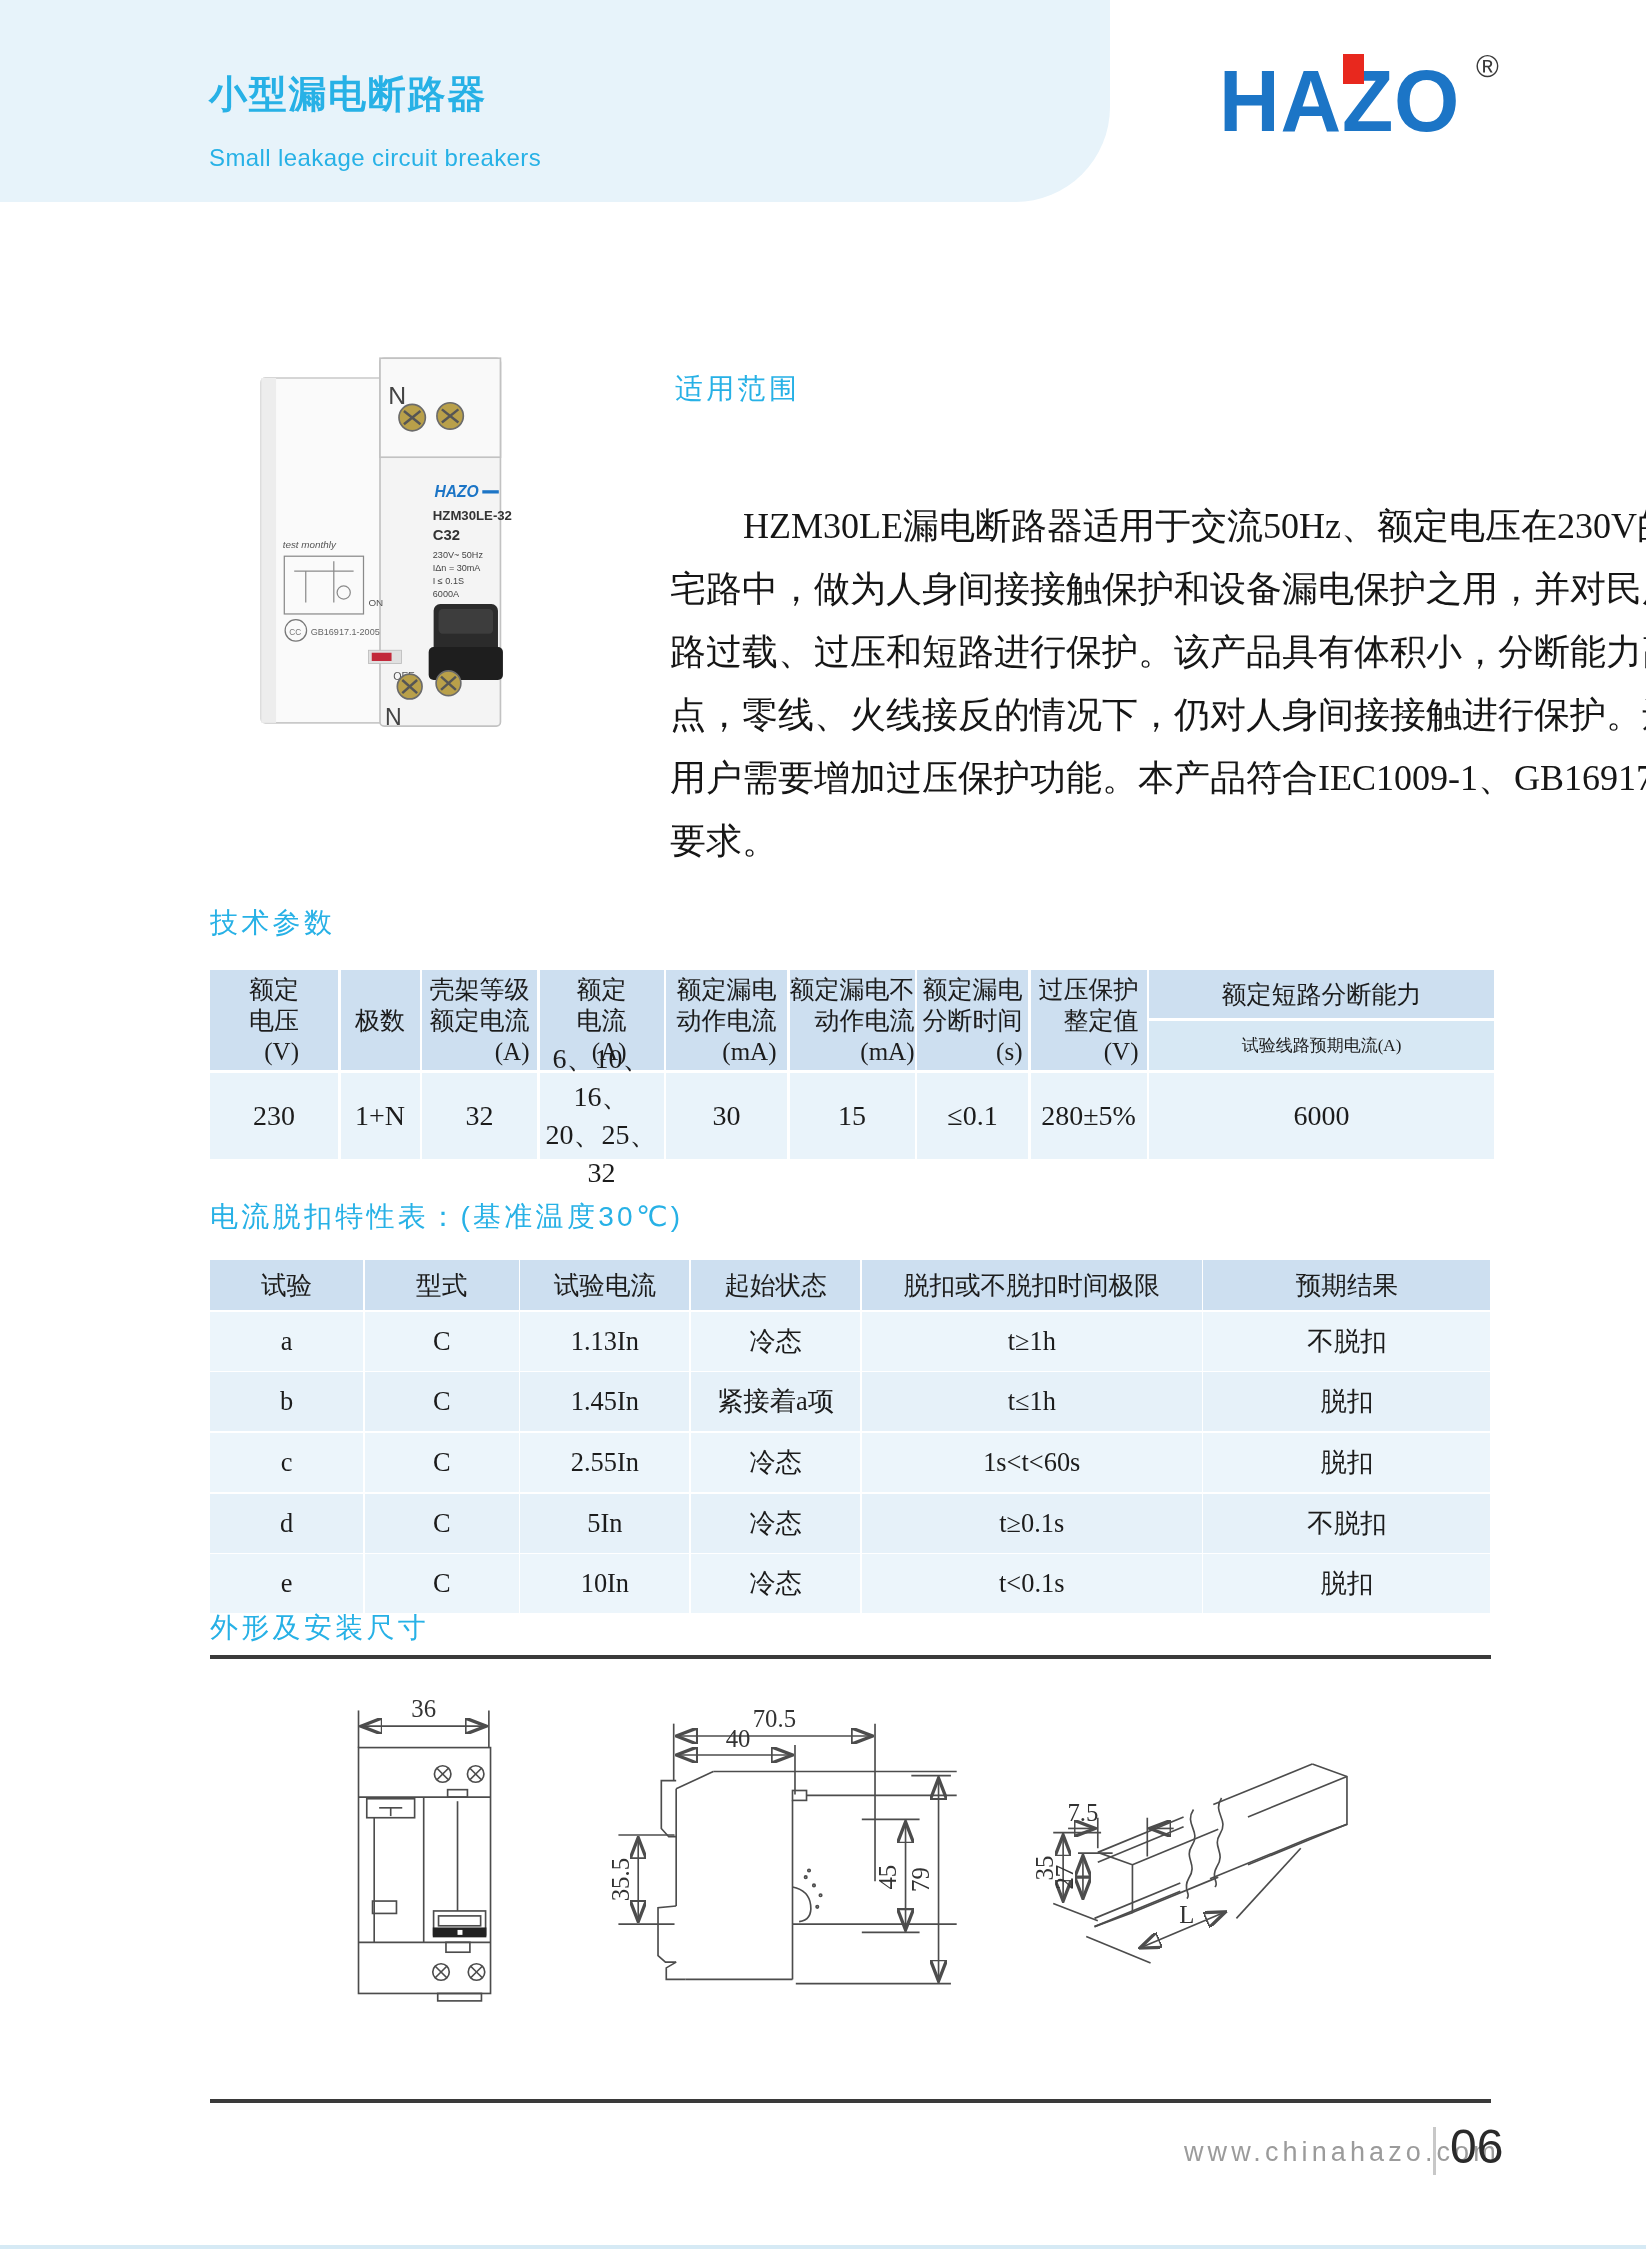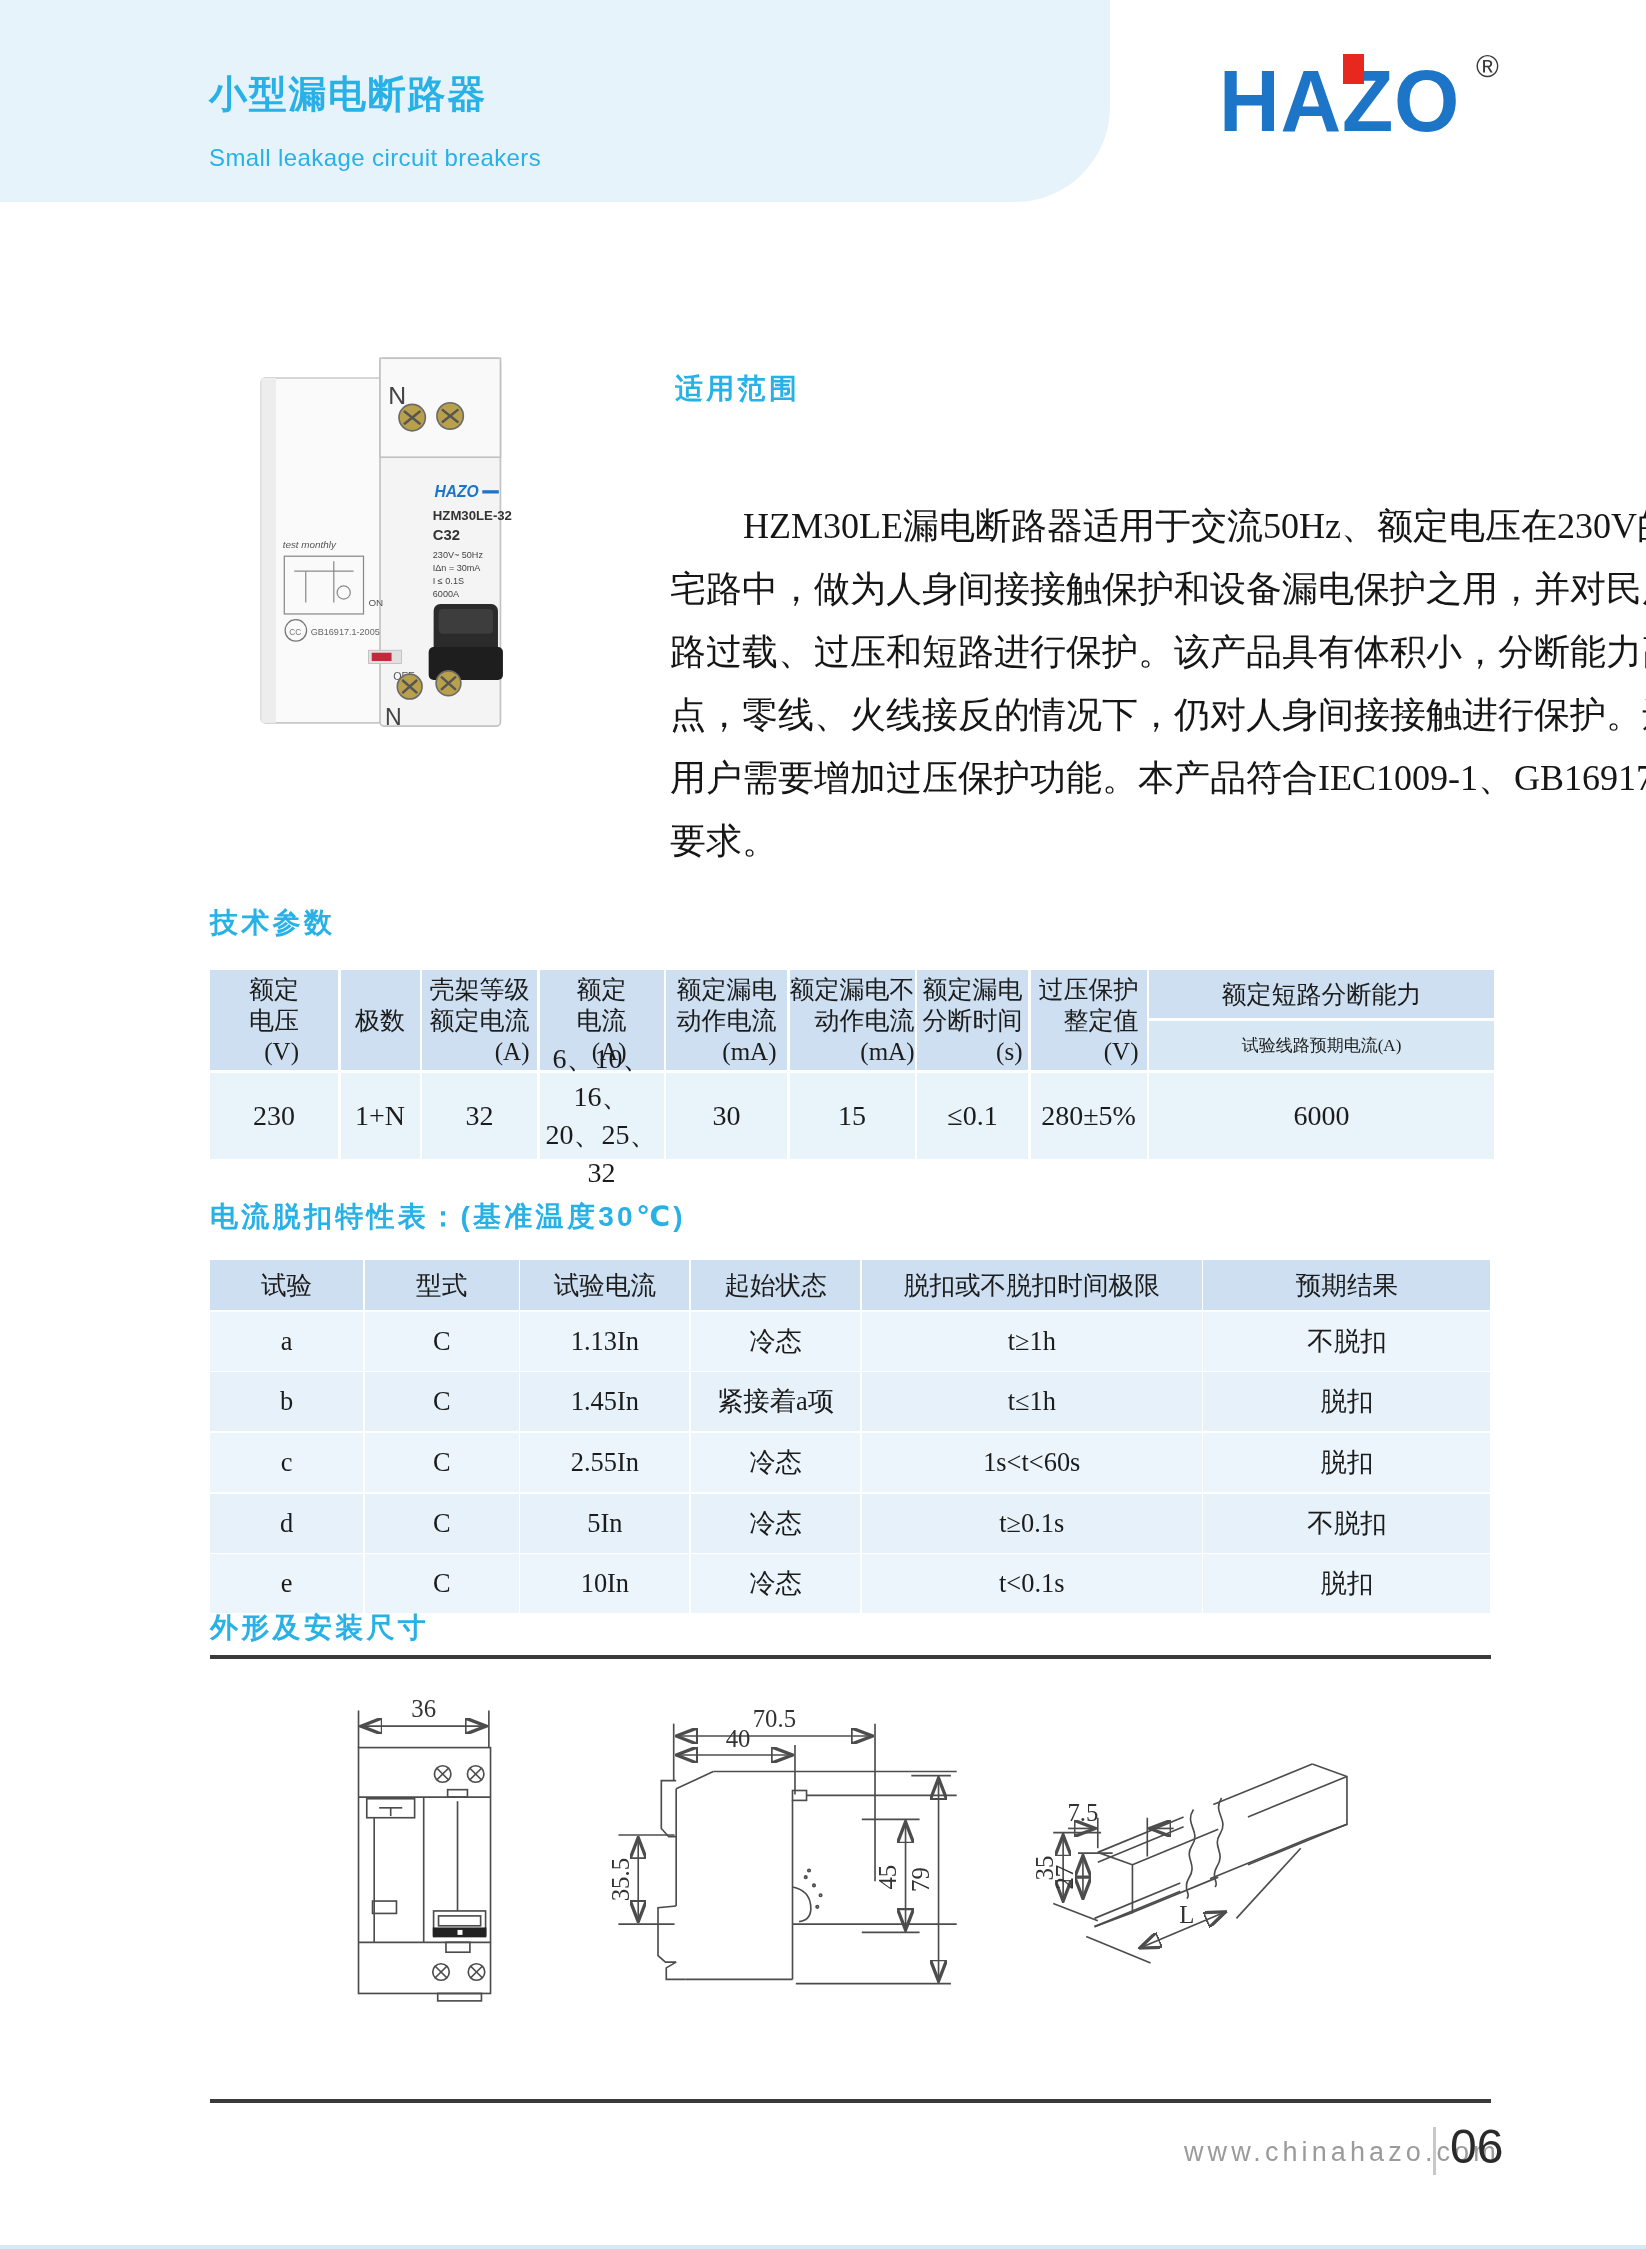--- a/index.html
+++ b/index.html
@@ -10,21 +10,21 @@
   
   #band{left:0;top:0;width:1110px;height:202px;background:#e7f3fa;border-bottom-right-radius:95px;}
   #title-cn{left:209px;top:69px;font-size:38px;font-weight:bold;color:#27b1e6;letter-spacing:1.7px;}
   #title-en{left:209px;top:124px;font-size:24px;color:#27b1e6;letter-spacing:0.4px;margin-top:20px;}
   #logo{left:1219px;top:51px;width:297px;height:99px;}
   #logo .word{font-size:84px;font-weight:bold;color:#1c75c6;letter-spacing:0.8px;font-family:"Liberation Sans",sans-serif;transform:scaleY(1.04);transform-origin:top left;display:inline-block;}
   #logo .red{position:absolute;left:124px;top:3.3px;width:20.6px;height:30px;background:#e8281e;}
   #logo .reg{position:absolute;left:257px;top:-1.7px;font-size:31px;font-weight:normal;color:#3a3a3a;}
 
   
-  .sec-title{font-size:28px;font-weight:bold;color:#27b1e6;letter-spacing:3.3px;}
+  .sec-title{font-size:28px;font-weight:normal;color:#27b1e6;letter-spacing:3.3px;}
 
   
   #app-title{left:675px;top:370px;}
   #app-text{left:670px;top:495px;width:899px;color:#161616;
             font-family:"Liberation Serif","DejaVu Serif",serif;font-size:36px;}
   #app-text .pline{height:63px;line-height:63px;white-space:nowrap;}
   #app-text .pline.first{padding-left:73px;}
 
   
   #t1-title{left:210px;top:904px;}

